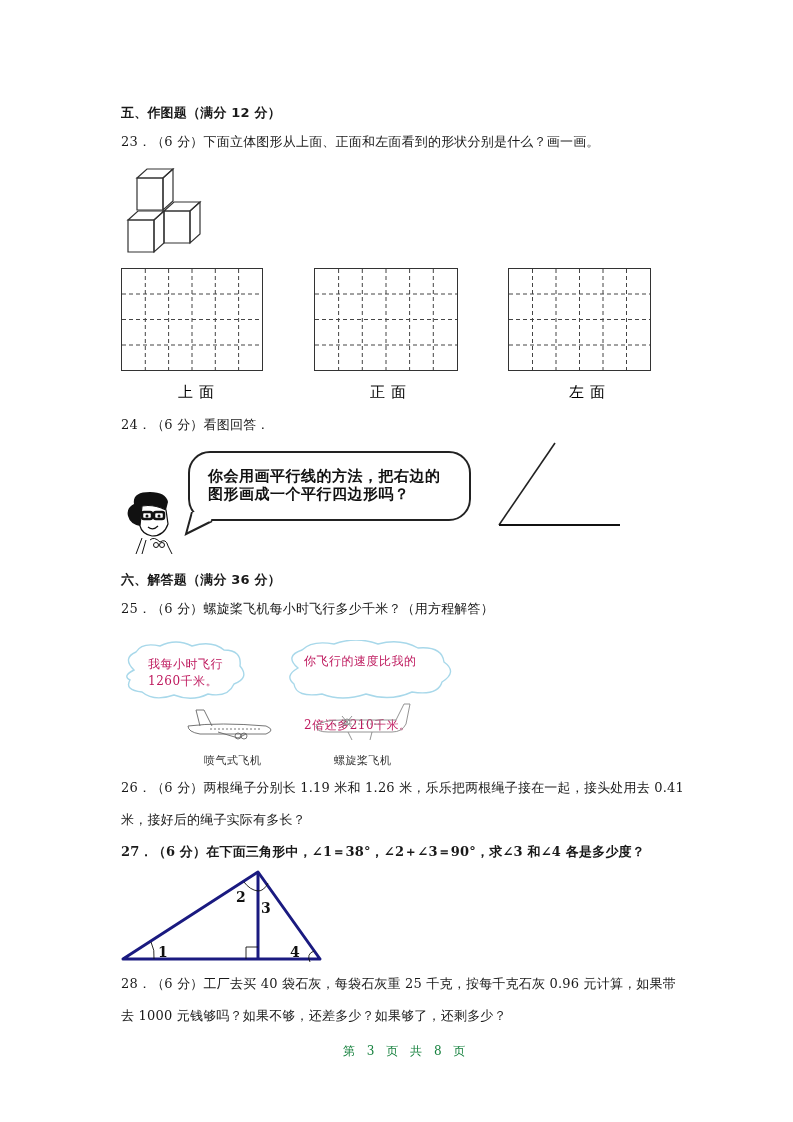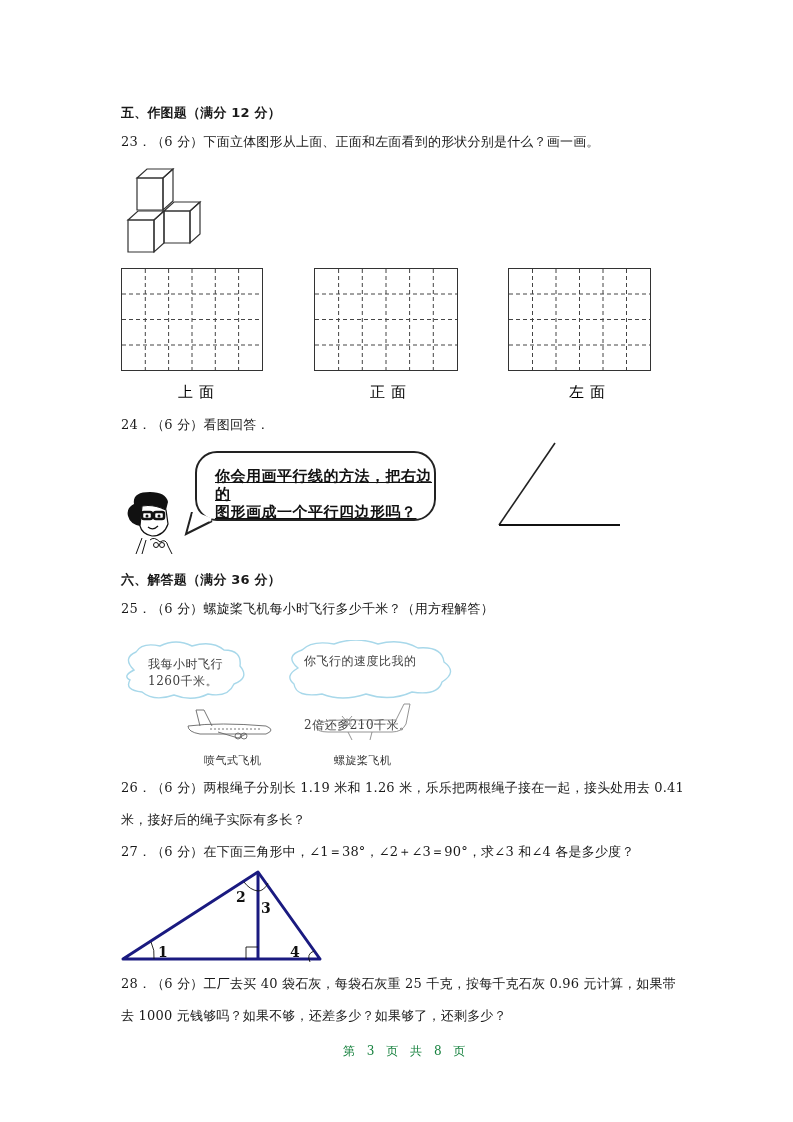--- a/index.html
+++ b/index.html
@@ -12,21 +12,21 @@
   .txt { font-size: 13px; line-height: 16px; white-space: nowrap; letter-spacing: 0.2px; text-align: right; }
   .heading { font-family: "DejaVu Sans", "Liberation Sans", sans-serif; font-weight: bold; font-size: 13px; }
   .grid-box { position: absolute; border: 1.3px solid #333; box-sizing: border-box; }
   .grid-label { position: absolute; font-size: 15px; color: #000000; letter-spacing: 6px; }
   .bubble {
     position: absolute; border: 2px solid #222; border-radius: 22px; background: #fff;
     font-family: "DejaVu Sans", "Liberation Sans", sans-serif; font-weight: bold;
     font-size: 15px; line-height: 18px; color: #111; box-sizing: border-box;
     padding: 14px 0 0 18px; letter-spacing: 0.5px;
   }
-  .cloud-text { position: absolute; font-size: 12px; line-height: 17px; color: #404040; letter-spacing: 0.5px; white-space: nowrap; }
+  .cloud-text { position: absolute; font-size: 12px; line-height: 17px; color: #be185d; letter-spacing: 0.5px; white-space: nowrap; }
   .plane-label { position: absolute; font-size: 11px; color: #333; white-space: nowrap; letter-spacing: 0.5px; }
   .footer { position: absolute; font-size: 12px; color: #15803d; letter-spacing: 4px; white-space: nowrap; }
 </style>
 </head>
 <body>
 
 <div class="abs txt heading" style="left:121px; top:105px;">五、作图题（满分 12 分）</div>
 
 <div class="abs txt" style="left:121px; top:134px;">23．（6 分）下面立体图形从上面、正面和左面看到的形状分别是什么？画一画。</div>
 
@@ -104,21 +104,21 @@
   <rect x="34" y="22" width="10" height="7" rx="2" fill="none" stroke="#111" stroke-width="2.5"></rect>
   <line x1="32" y1="25" x2="34" y2="25" stroke="#111" stroke-width="2"></line>
   <circle cx="27" cy="26" r="1.5" fill="#111"></circle>
     <circle cx="39" cy="26" r="1.5" fill="#111"></circle>
   <path d="M28,37 Q33,41 38,36" fill="none" stroke="#111" stroke-width="1.2"></path>
   <path d="M16,64 L22,48 M22,64 L26,50 M30,50 Q34,46 40,52 Q46,48 48,56 L52,64" fill="none" stroke="#111" stroke-width="1"></path>
   <circle cx="36" cy="55" r="2.5" fill="none" stroke="#111" stroke-width="1"></circle>
   <circle cx="42" cy="55" r="2.5" fill="none" stroke="#111" stroke-width="1"></circle>
 </svg>
 
-<div class="bubble" style="left:195px; top:451px; width:241px; height:70px;text-decoration:underline;">
+<div class="bubble" style="left:188px; top:451px; width:283px; height:70px;">
   <div>你会用画平行线的方法，把右边的</div>
   <div>图形画成一个平行四边形吗？</div>
 </div>
 <svg class="abs" style="left:182px; top:512px;" width="36" height="24">
   <path d="M10,0 L4,22 L30,9" fill="#fff" stroke="#222" stroke-width="2"></path>
   <line x1="11" y1="1" x2="29" y2="8" stroke="#fff" stroke-width="4"></line>
 </svg>
 
 <svg class="abs" style="left:494px; top:440px;" width="130" height="90">
   <line x1="5" y1="85" x2="61" y2="3" stroke="#222" stroke-width="1.6"></line>
@@ -156,21 +156,21 @@
     <circle cx="35" cy="22" r="3"></circle>
     <path d="M36,32 L40,40 M60,32 L58,40"></path>
   </g>
 </svg>
 <div class="plane-label" style="left:204px; top:753px;">喷气式飞机</div>
 <div class="plane-label" style="left:334px; top:753px;">螺旋桨飞机</div>
 
 <div class="abs txt" style="left:121px; top:780px;">26．（6 分）两根绳子分别长 1.19 米和 1.26 米，乐乐把两根绳子接在一起，接头处用去 0.41</div>
 <div class="abs txt" style="left:121px; top:812px;">米，接好后的绳子实际有多长？</div>
 
-<div class="abs txt" style="left:121px; top:844px;">27．（6 分）在下面三角形中，∠1＝38°，∠2＋∠3＝90°，求∠3 和∠4 各是多少度？</div>
+<div class="abs txt" style="left:121px; top:844px;font-weight:bold;">27．（6 分）在下面三角形中，∠1＝38°，∠2＋∠3＝90°，求∠3 和∠4 各是多少度？</div>
 
 <svg class="abs" style="left:118px; top:866px;" width="210" height="98">
   <g stroke="#1a1a80" stroke-width="3" fill="none" stroke-linejoin="round">
     <polygon points="5,93 140,6 202,93"></polygon>
     <line x1="140" y1="6" x2="140" y2="93"></line>
   </g>
   <g stroke="#111" stroke-width="0.9" fill="none">
     <path d="M33,76 Q37,84 36,93"></path>
     <path d="M126,16 Q132,24 140,25 Q146,25 150,17"></path>
     <polyline points="128,93 128,81 140,81"></polyline>

